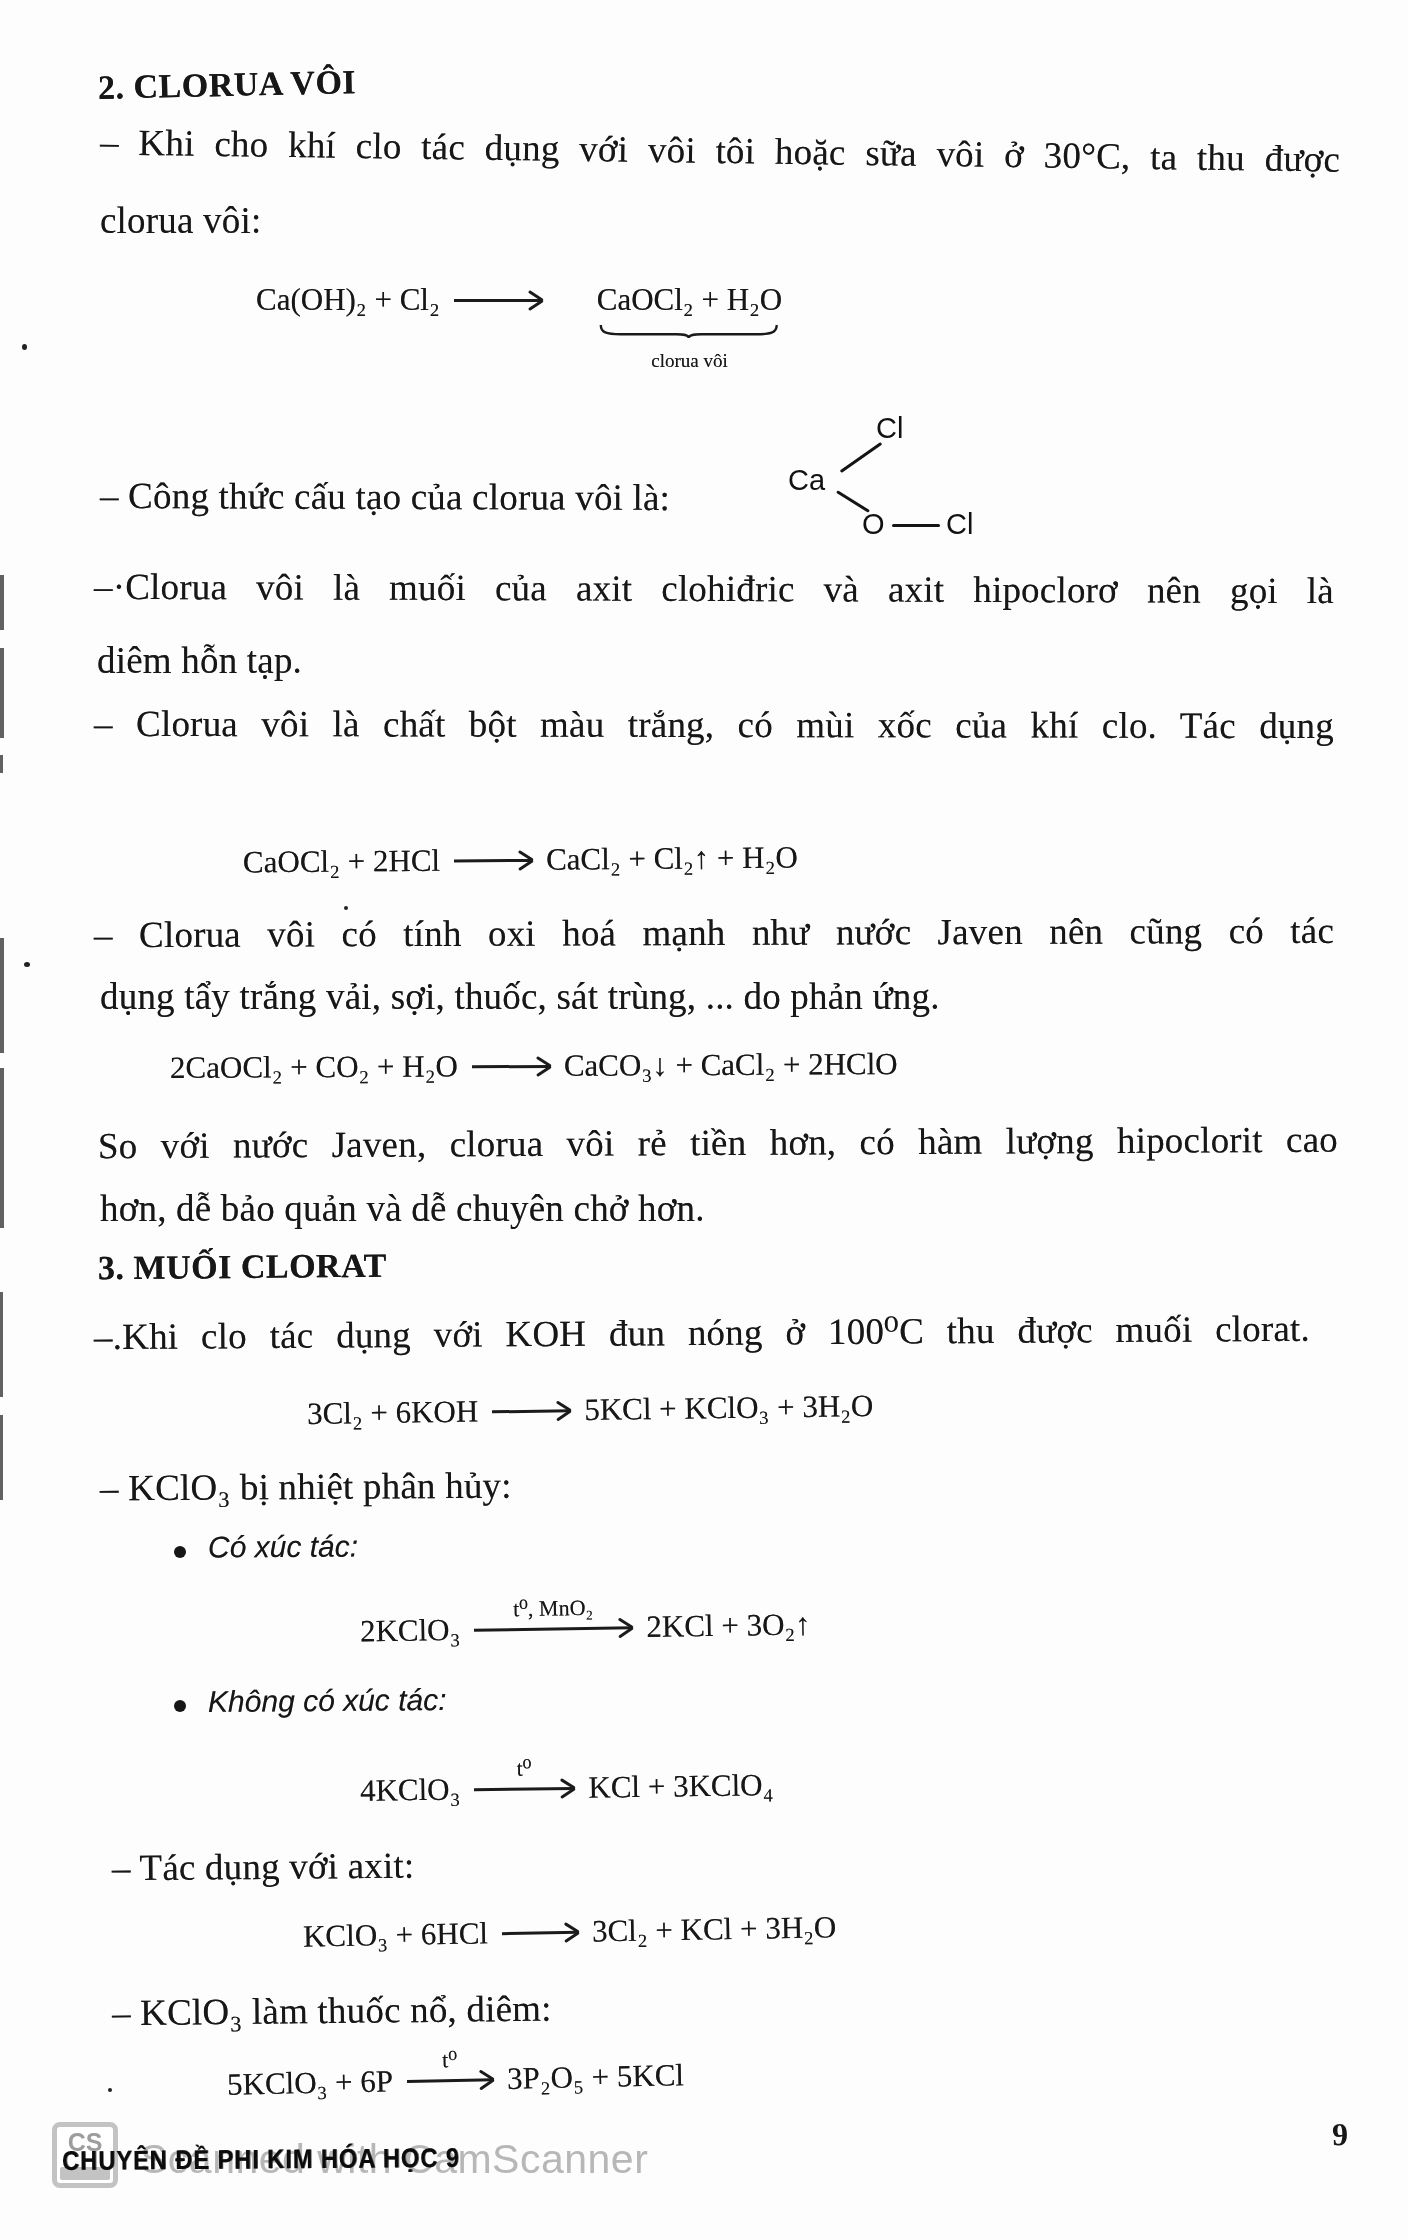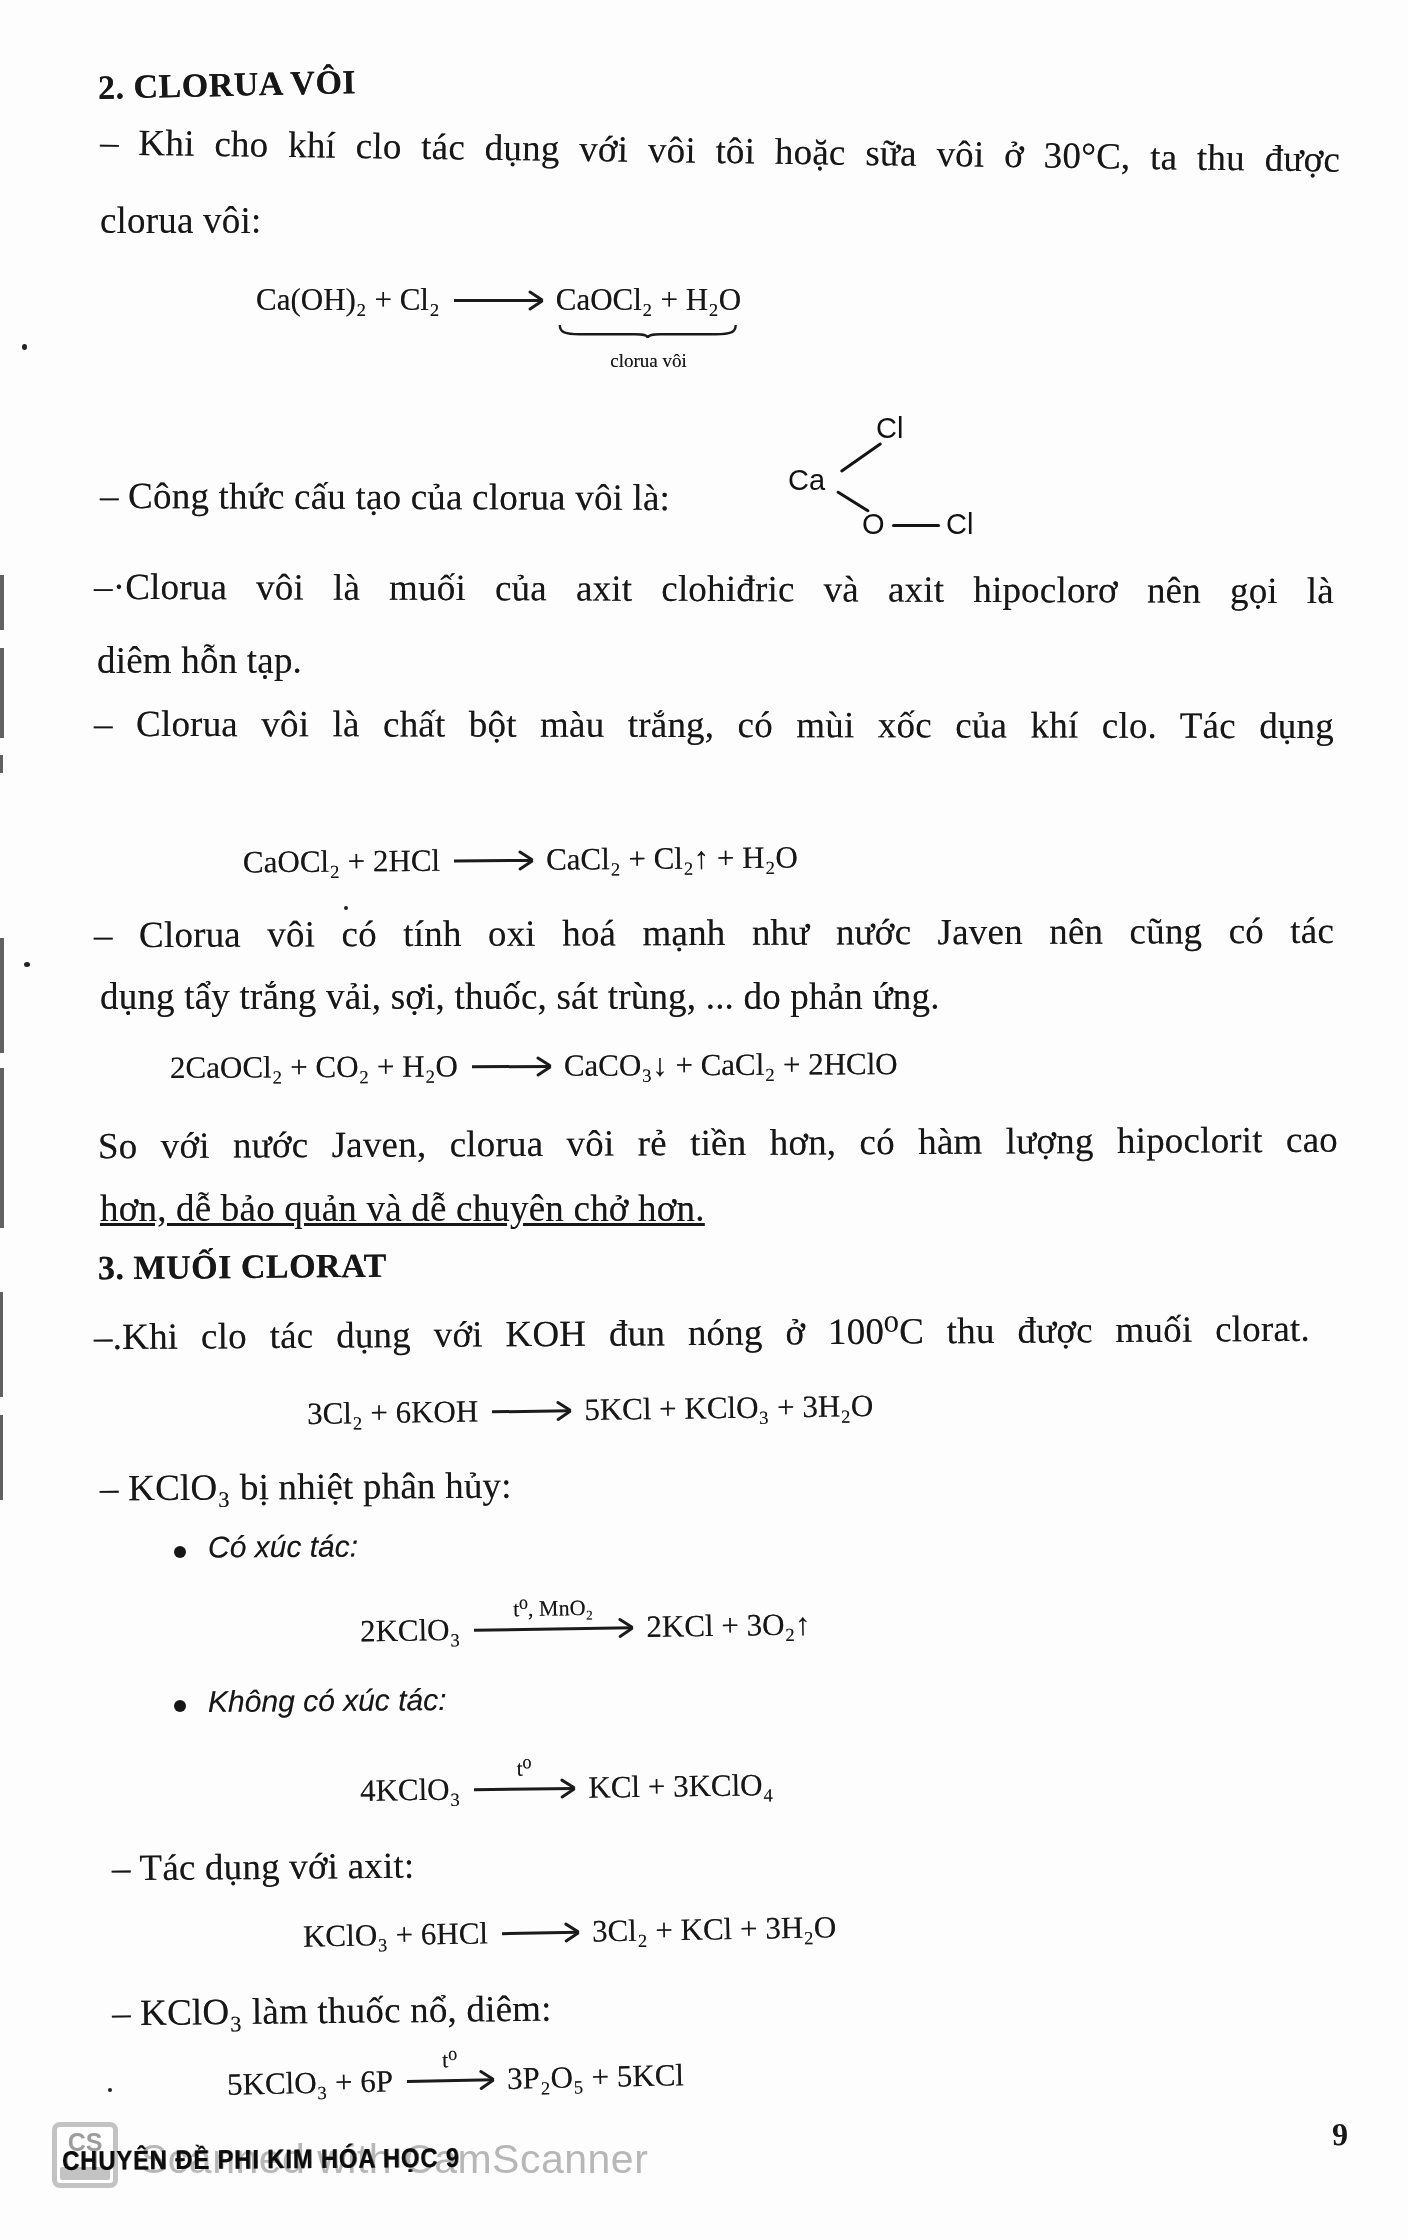--- a/index.html
+++ b/index.html
@@ -27,21 +27,21 @@
   .arrow::before, .arrow::after {
     content:""; position:absolute; right:-1px; top:0; width:17px; height:3px;
     background:#1b1b1b; border-radius:2px; transform-origin:100% 50%;
   }
   .arrow::before { transform:rotate(-33deg); }
   .arrow::after  { transform:rotate(33deg); }
   .rxn-label {
     position:absolute; bottom:9px; left:50%; transform:translateX(-50%);
     font-size:22px; white-space:nowrap;
   }
-  .braced { position:relative; display:inline-block; }
+  .braced { position:relative; display:inline-block;margin-left:41px; }
   .brace { position:absolute; left:2px; top:42px; width:calc(100% - 6px); height:15px; }
   .brace-label {
     position:absolute; top:68px; left:50%; transform:translateX(-50%);
     font-size:19px; white-space:nowrap;
   }
   .bullet-dot { position:absolute; width:12px; height:12px; border-radius:50%; background:#161616; }
   .bullet-text {
     position:absolute; font-family:"Liberation Sans","DejaVu Sans",sans-serif;
     font-style:italic; font-size:30px; white-space:nowrap;
     text-shadow:0 0 0.5px rgba(0,0,0,0.5);
@@ -145,21 +145,21 @@
   <div class="body-line jfull" style="left:94px;top:910px;transform:rotate(-0.2deg);">– Clorua vôi có tính oxi hoá mạnh như nước Javen nên cũng có tác</div>
   <div class="body-line" style="left:100px;top:974px;">dụng tẩy trắng vải, sợi, thuốc, sát trùng, ... do phản ứng.</div>
 
   <div class="eq" style="left:170px;top:1048px;transform:rotate(-0.3deg);">
     <span>2CaOCl₂ + CO₂ + H₂O</span>
     <span class="arrow" style="width:78px;"></span>
     <span>CaCO₃↓ + CaCl₂ + 2HClO</span>
   </div>
 
   <div class="body-line jfull" style="left:98px;top:1120px;transform:rotate(-0.3deg);">So với nước Javen, clorua vôi rẻ tiền hơn, có hàm lượng hipoclorit cao</div>
-  <div class="body-line" style="left:100px;top:1186px;text-decoration:underline;">hơn, dễ bảo quản và dễ chuyên chở hơn.</div>
+  <div class="body-line" style="left:100px;top:1186px;">hơn, dễ bảo quản và dễ chuyên chở hơn.</div>
 
   <div class="hd" style="left:98px;top:1248px;transform:rotate(-0.5deg);">3. MUỐI CLORAT</div>
 
   <div class="body-line jfull" style="left:94px;top:1310px;width:1216px;transform:rotate(-0.4deg);">–.Khi clo tác dụng với KOH đun nóng ở 100⁰C thu được muối clorat.</div>
 
   <div class="eq" style="left:307px;top:1392px;transform:rotate(-0.8deg);">
     <span>3Cl₂ + 6KOH</span>
     <span class="arrow" style="width:78px;"></span>
     <span>5KCl + KClO₃ + 3H₂O</span>
   </div>

